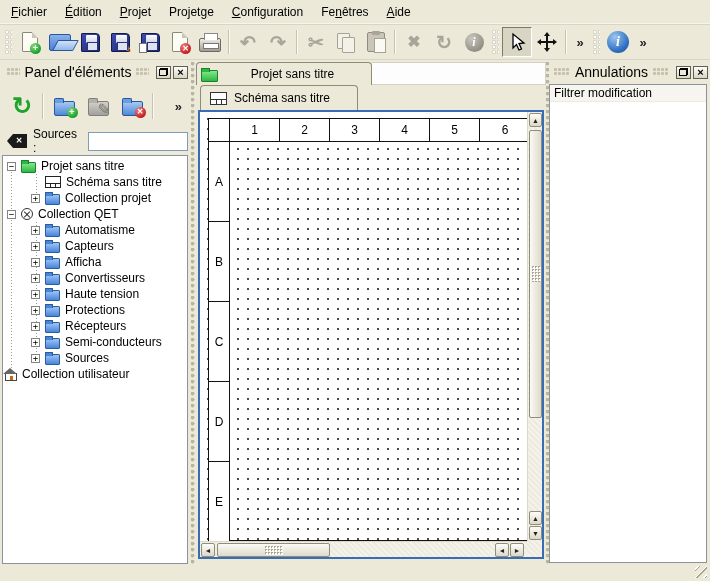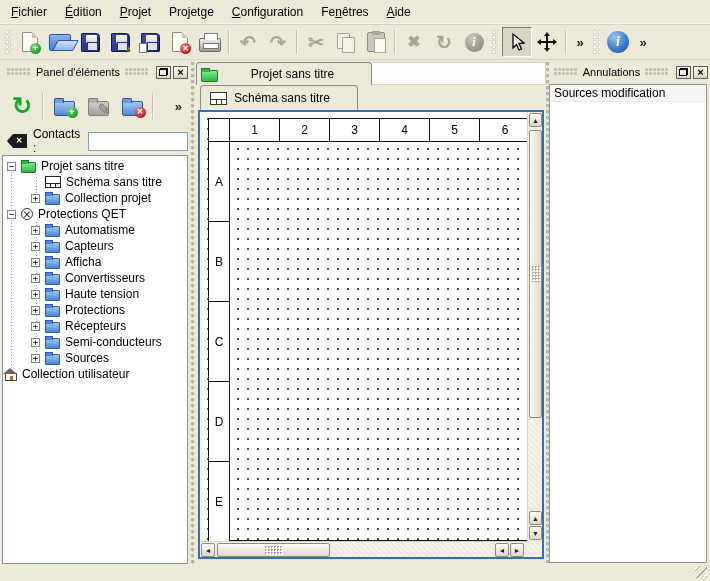--- a/index.html
+++ b/index.html
@@ -90,21 +90,21 @@
     background:radial-gradient(circle at 35% 28%, #9cc6f0, #2e6fc2 65%, #1a4e94);
     color:#fff; font:italic bold 14px "Liberation Serif", serif;
     display:flex; align-items:center; justify-content:center; }
   .overflow-glyph { font-size:13px; font-weight:bold; color:#222; }
 
   
   .dock-title { position:absolute; height:18px; display:flex; align-items:center; background:#ece9d8; }
   .dock-texture { flex:1; height:8px; margin:0 5px;
     background-image:radial-gradient(circle at 1.5px 1.5px, #c6c1ad 38%, transparent 48%);
     background-size:4px 4px; }
-  .dock-title-text { font-size:11px; white-space:nowrap; }
+  .dock-title-text { font-size:14px; white-space:nowrap; }
   .dock-btn { width:15px; height:13px; margin-left:2px; flex:none;
     display:flex; align-items:center; justify-content:center;
     background:linear-gradient(#fefefa,#d8d4c4); border:1px solid #5f5f54; }
   .float-glyph { position:relative; width:9px; height:8px; display:inline-block; }
   .float-glyph::before { content:""; position:absolute; right:0; top:0; width:6px; height:5px; border:1px solid #000; background:#fff; }
   .float-glyph::after { content:""; position:absolute; left:0; bottom:0; width:6px; height:5px; border:1px solid #000; background:#ece9d8; }
   .close-glyph { font-size:11px; font-weight:bold; line-height:1; }
 
   
   .lp-title { left:2px; top:63px; width:186px; }
@@ -390,21 +390,21 @@
     </span>
   </div>
   <div class="lp-sep"></div>
   <div class="lp-overflow overflow-glyph">»</div>
 </div>
 
 <div class="lp-filter">
   <span class="clear-filter">
     <span>✕</span>
   </span>
-  <span>Contacts :</span>
+  <span>Sources :</span>
   <input type="text" value="" style="">
 </div>
 
 <div class="treeview" id="treeview">
     <div class="tree-row" style="padding-left: 4px;">
       <span class="expander">−</span>
       <span class="t-icon t-project-folder"></span>
       <span>Projet sans titre</span>
     </div>
     <div class="tree-row" style="padding-left: 42px;">
@@ -412,21 +412,21 @@
       <span>Schéma sans titre</span>
     </div>
     <div class="tree-row" style="padding-left: 28px;">
       <span class="expander">+</span>
       <span class="t-icon t-folder"></span>
       <span>Collection projet</span>
     </div>
     <div class="tree-row" style="padding-left: 4px;">
       <span class="expander">−</span>
       <span class="t-icon t-qet"></span>
-      <span>Protections QET</span>
+      <span>Collection QET</span>
     </div>
     <div class="tree-row" style="padding-left: 28px;">
       <span class="expander">+</span>
       <span class="t-icon t-folder"></span>
       <span>Automatisme</span>
     </div>
     <div class="tree-row" style="padding-left: 28px;">
       <span class="expander">+</span>
       <span class="t-icon t-folder"></span>
       <span>Capteurs</span>
@@ -542,18 +542,18 @@
   <div class="dock-texture"></div>
   <div class="dock-btn">
     <span class="float-glyph"></span>
   </div>
   <div class="dock-btn">
     <span class="close-glyph">×</span>
   </div>
 </div>
 
 <div class="undo-list">
-  <div class="undo-item">Sources modification</div>
+  <div class="undo-item">Filtrer modification</div>
 </div>
 
 <div class="statusbar">
   <div class="resize-grip"></div>
 </div>
 
 </body></html>

